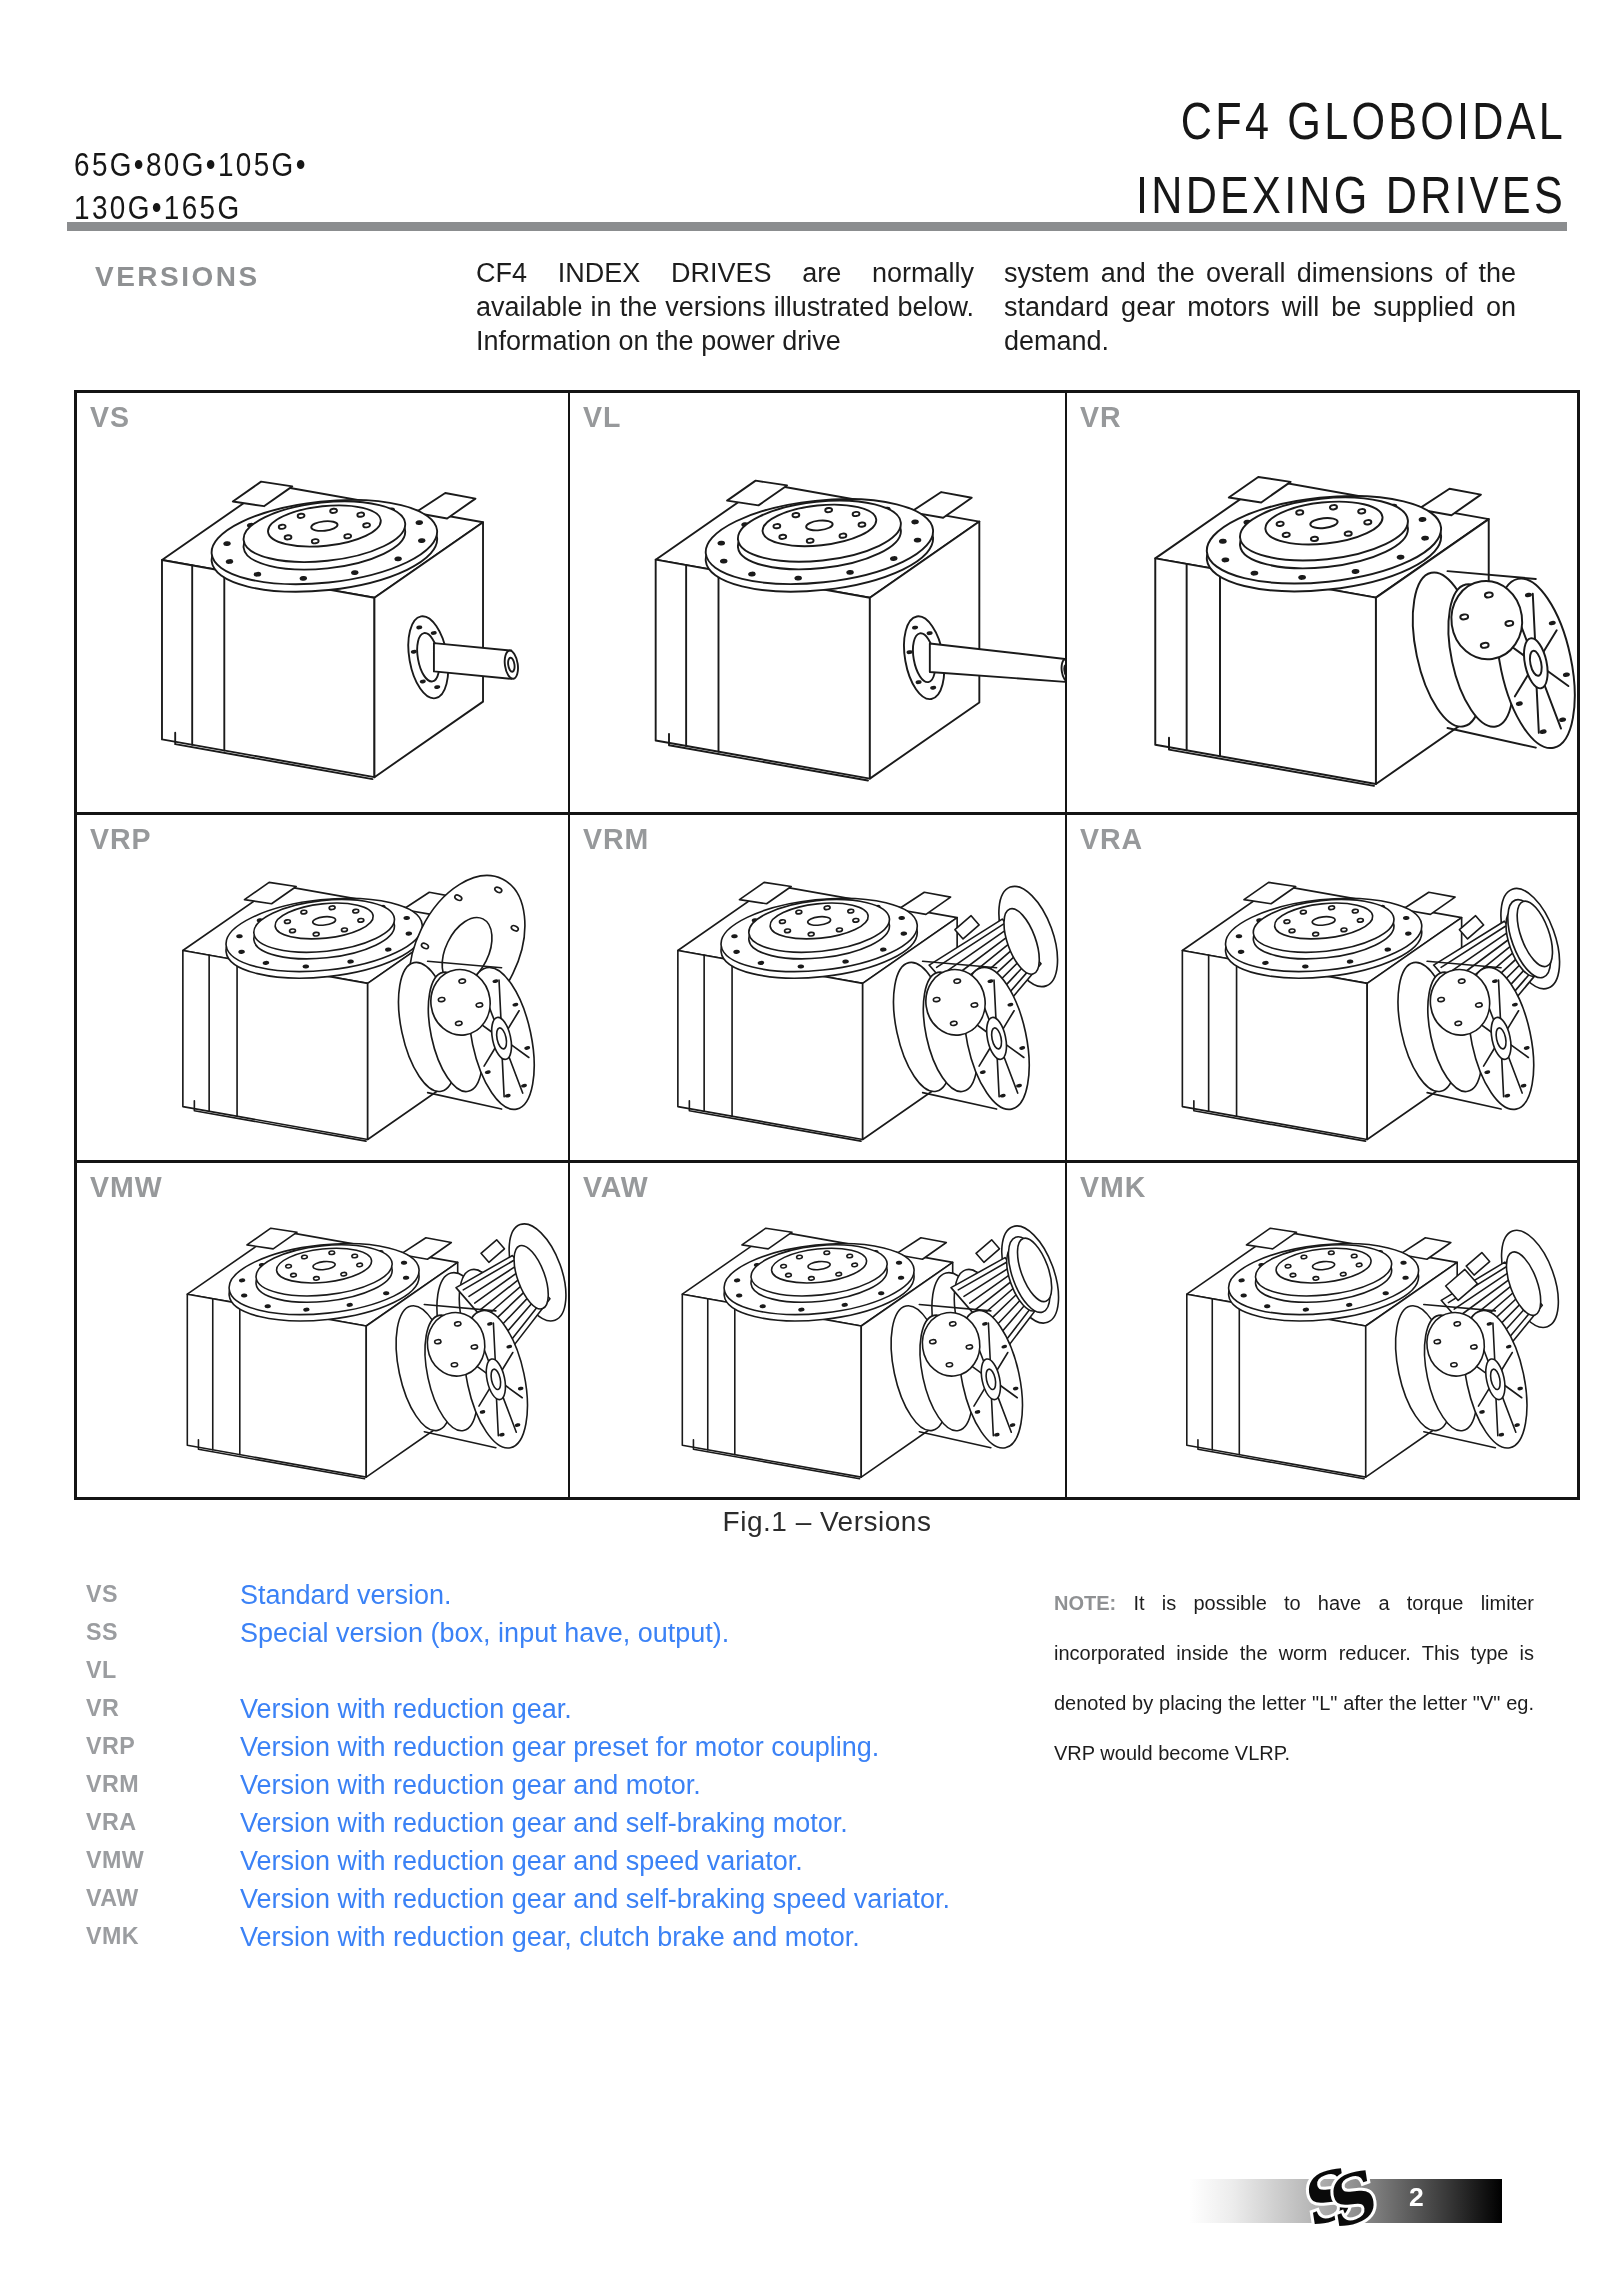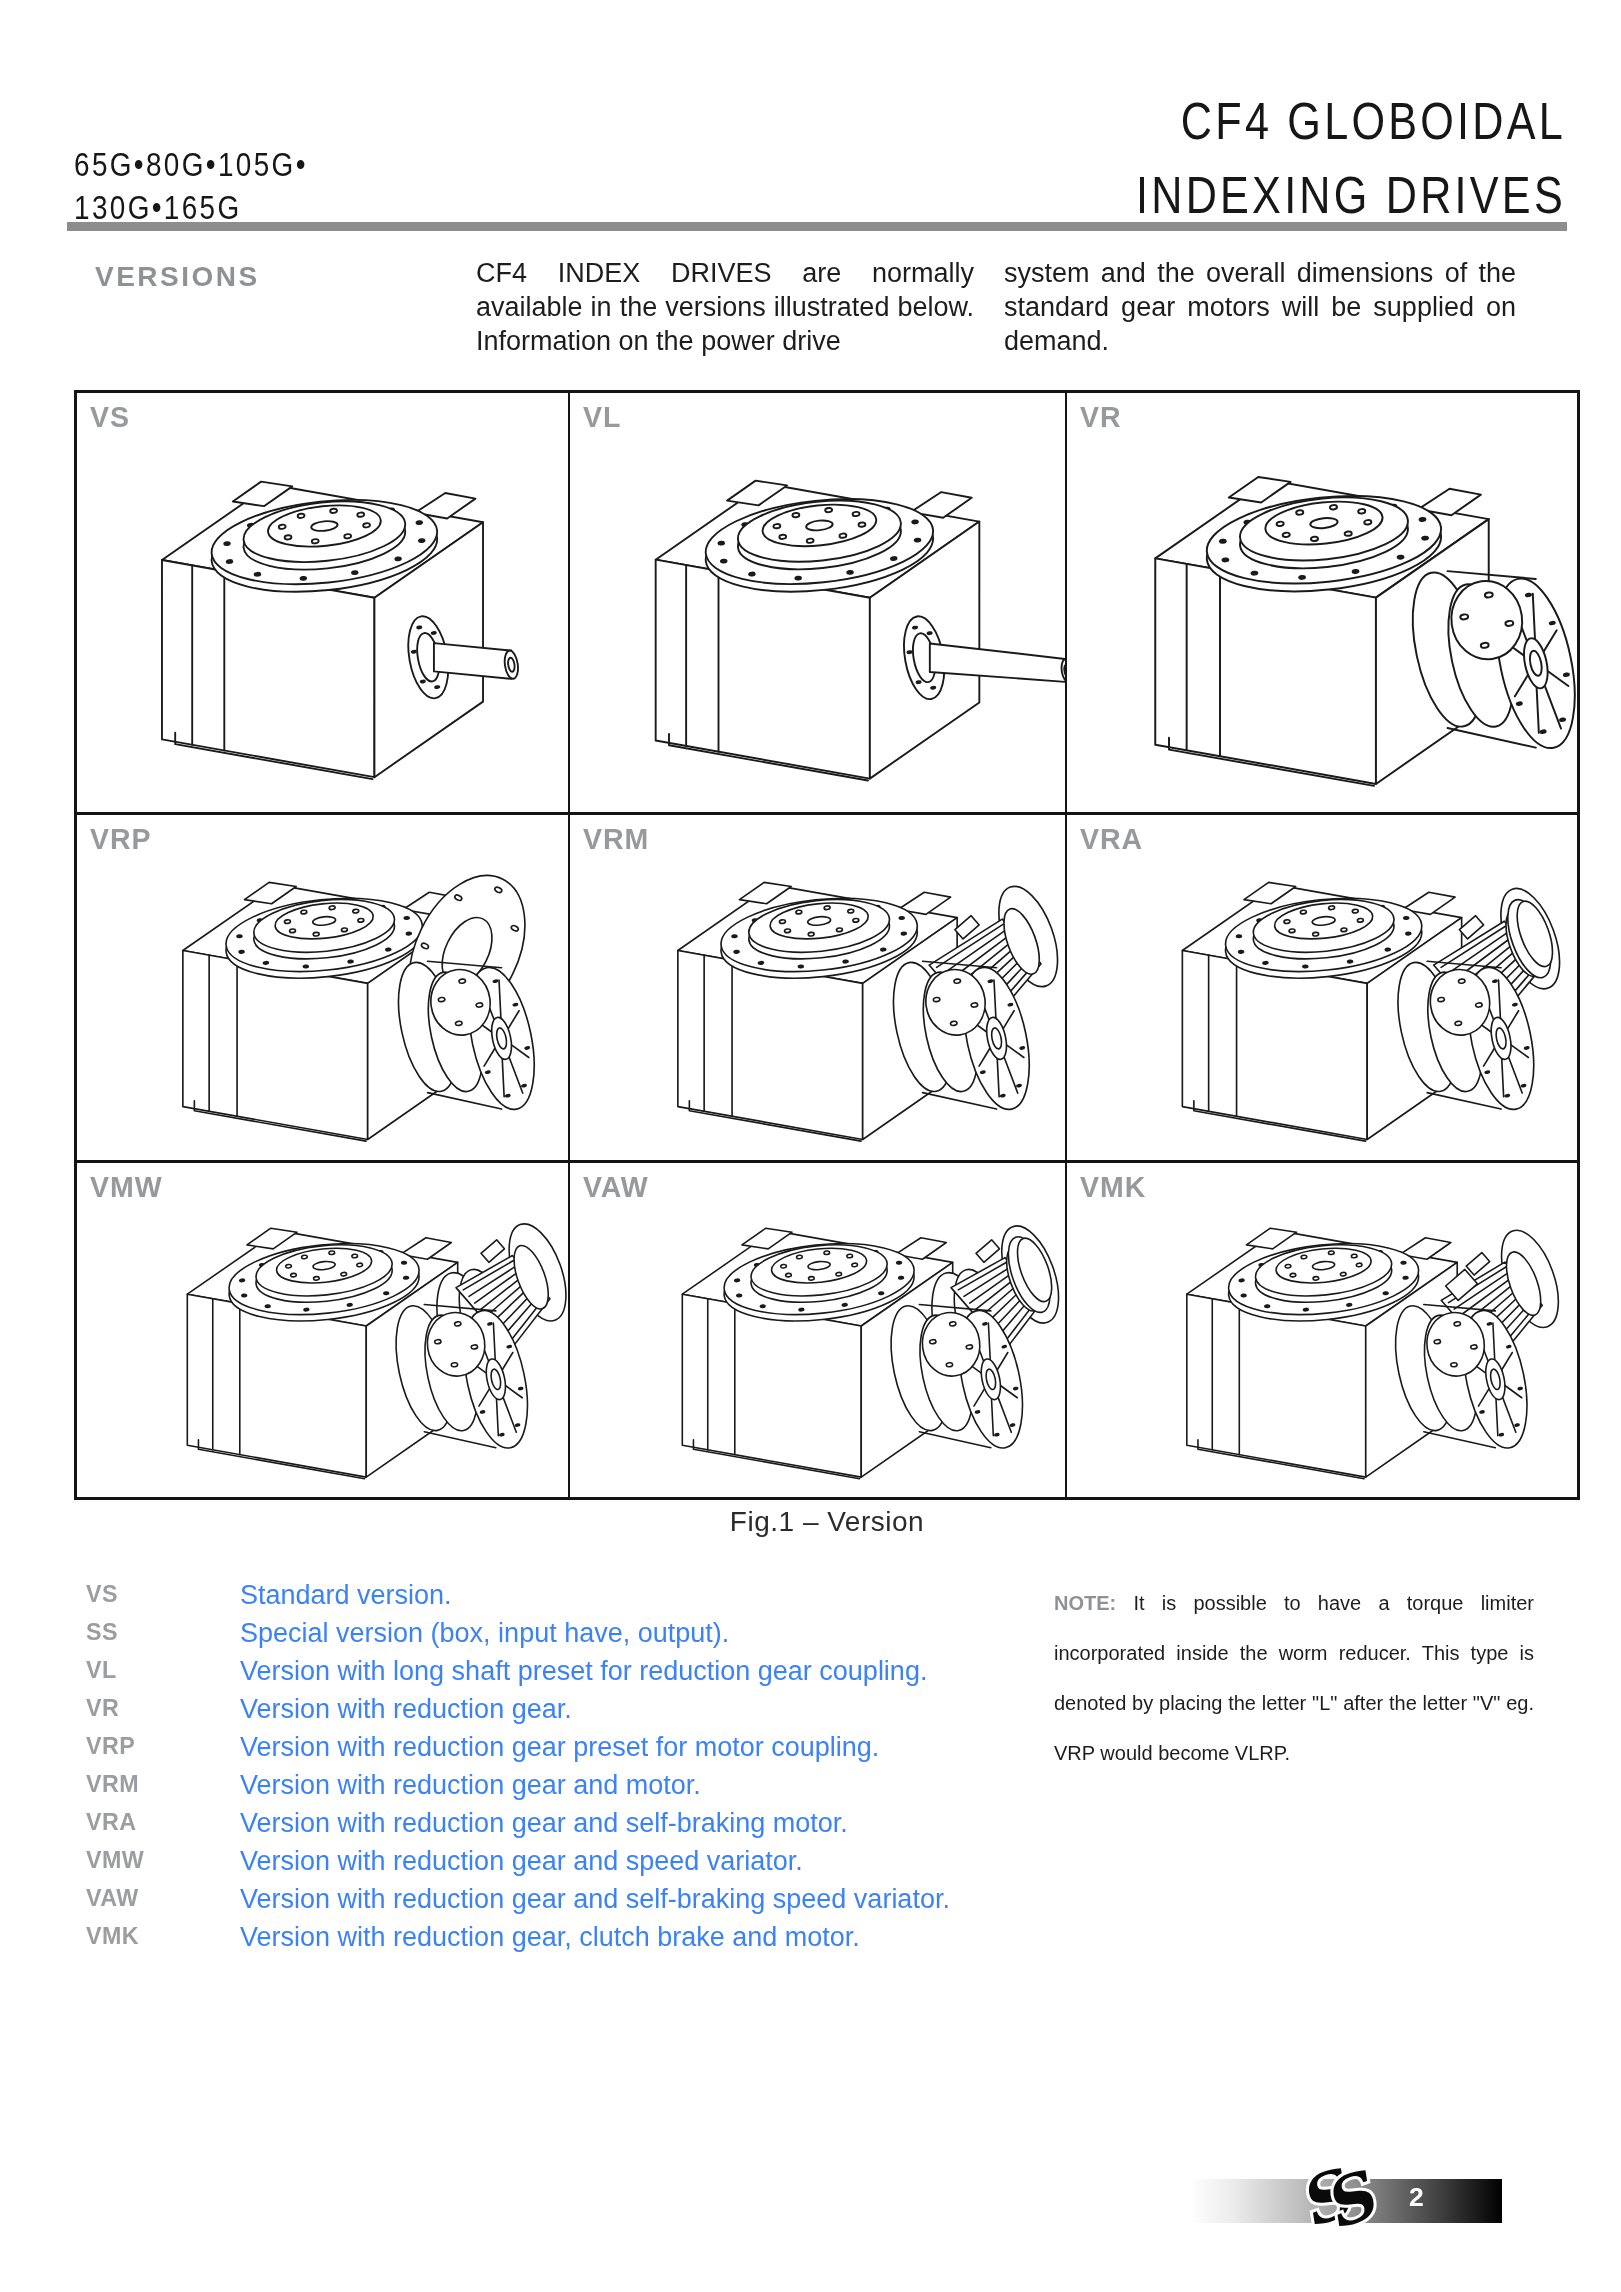--- a/index.html
+++ b/index.html
@@ -735,34 +735,33 @@
             <ellipse cx="428.0" cy="228.0" rx="36.0" ry="40.0" fill="#fff" transform="rotate(-8 428.0 228.0)"></ellipse>
             <ellipse cx="451.0" cy="231.3" rx="4.0" ry="2.5" fill="#fff" transform="rotate(-8 451.0 231.3)"></ellipse>
             <ellipse cx="425.9" cy="253.7" rx="4.0" ry="2.5" fill="#fff" transform="rotate(-8 425.9 253.7)"></ellipse>
             <ellipse cx="405.0" cy="224.7" rx="4.0" ry="2.5" fill="#fff" transform="rotate(-8 405.0 224.7)"></ellipse>
             <ellipse cx="430.1" cy="202.3" rx="4.0" ry="2.5" fill="#fff" transform="rotate(-8 430.1 202.3)"></ellipse>
           </g>
         </svg>
       </div>
     </div>
 
-  <div class="abs caption">Fig.1 – Version</div>
+  <div class="abs caption">Fig.1 – Versions</div>
 
   <div class="abs legend" id="legend">
       <div class="legend-row">
         <span class="legend-code">VS</span>
         <span class="legend-desc">Standard version.</span>
       </div>
       <div class="legend-row">
         <span class="legend-code">SS</span>
         <span class="legend-desc">Special version (box, input have, output).</span>
       </div>
       <div class="legend-row">
         <span class="legend-code">VL</span>
-        <span class="legend-desc">Version with long shaft preset for reduction gear coupling.</span>
       </div>
       <div class="legend-row">
         <span class="legend-code">VR</span>
         <span class="legend-desc">Version with reduction gear.</span>
       </div>
       <div class="legend-row">
         <span class="legend-code">VRP</span>
         <span class="legend-desc">Version with reduction gear preset for motor coupling.</span>
       </div>
       <div class="legend-row">

